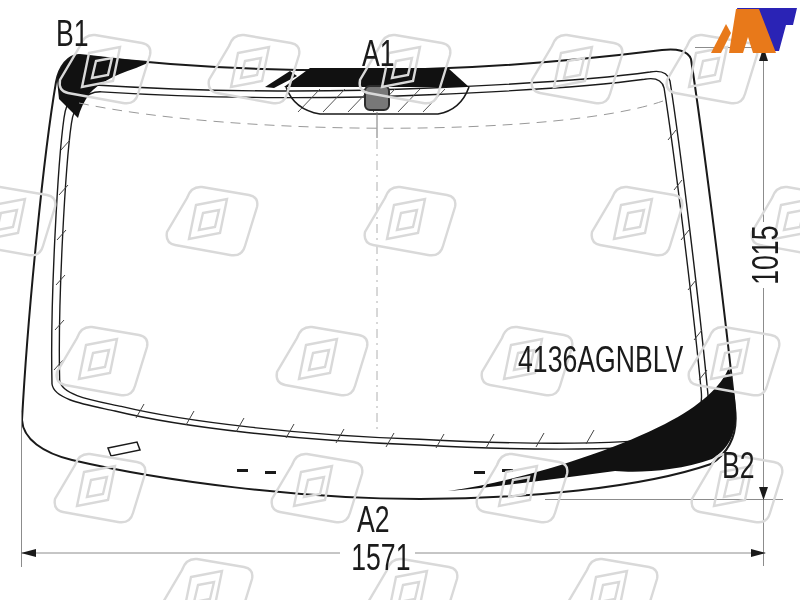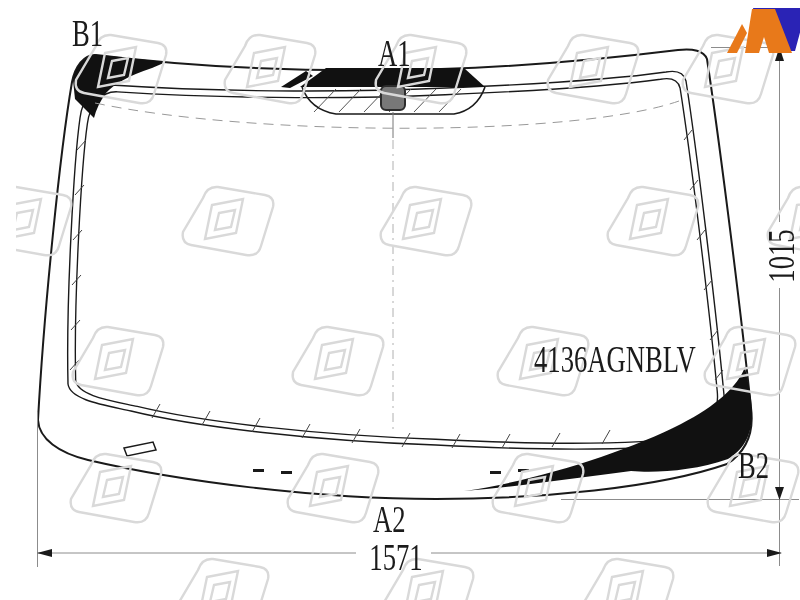--- a/index.html
+++ b/index.html
@@ -1,18 +1,18 @@
 <!DOCTYPE html>
 <html><head>
 <meta charset="utf-8">
 <style>
   html,body{margin:0;padding:0;}
   body{width:800px;height:600px;position:relative;background:#ffffff;overflow:hidden;
        font-family:"Liberation Sans", sans-serif;}
-  #stage{position:absolute;left:16px;top:0;width:784px;height:600px;font-family:Liberation Serif, serif;}
+  #stage{position:absolute;left:0;top:0;width:784px;height:600px;}
   svg{position:absolute;left:0;top:0;}
   .lbl{position:absolute;font-size:37px;line-height:1;color:#1b1b1b;white-space:nowrap;
        transform:scaleX(0.72);transform-origin:left top;}
   .lbl.centered{text-align:center;transform-origin:center center;}
   #dim-width-text{left:340px;top:539px;width:80px;}
   #dim-height-text{left:723px;top:240px;width:80px;height:32px;
        transform:rotate(-90deg) scaleX(0.72);transform-origin:center center;}
   #label-b1{left:56px;top:15px;}
   #label-a1{left:362px;top:35px;}
   #label-a2{left:357px;top:501px;}

